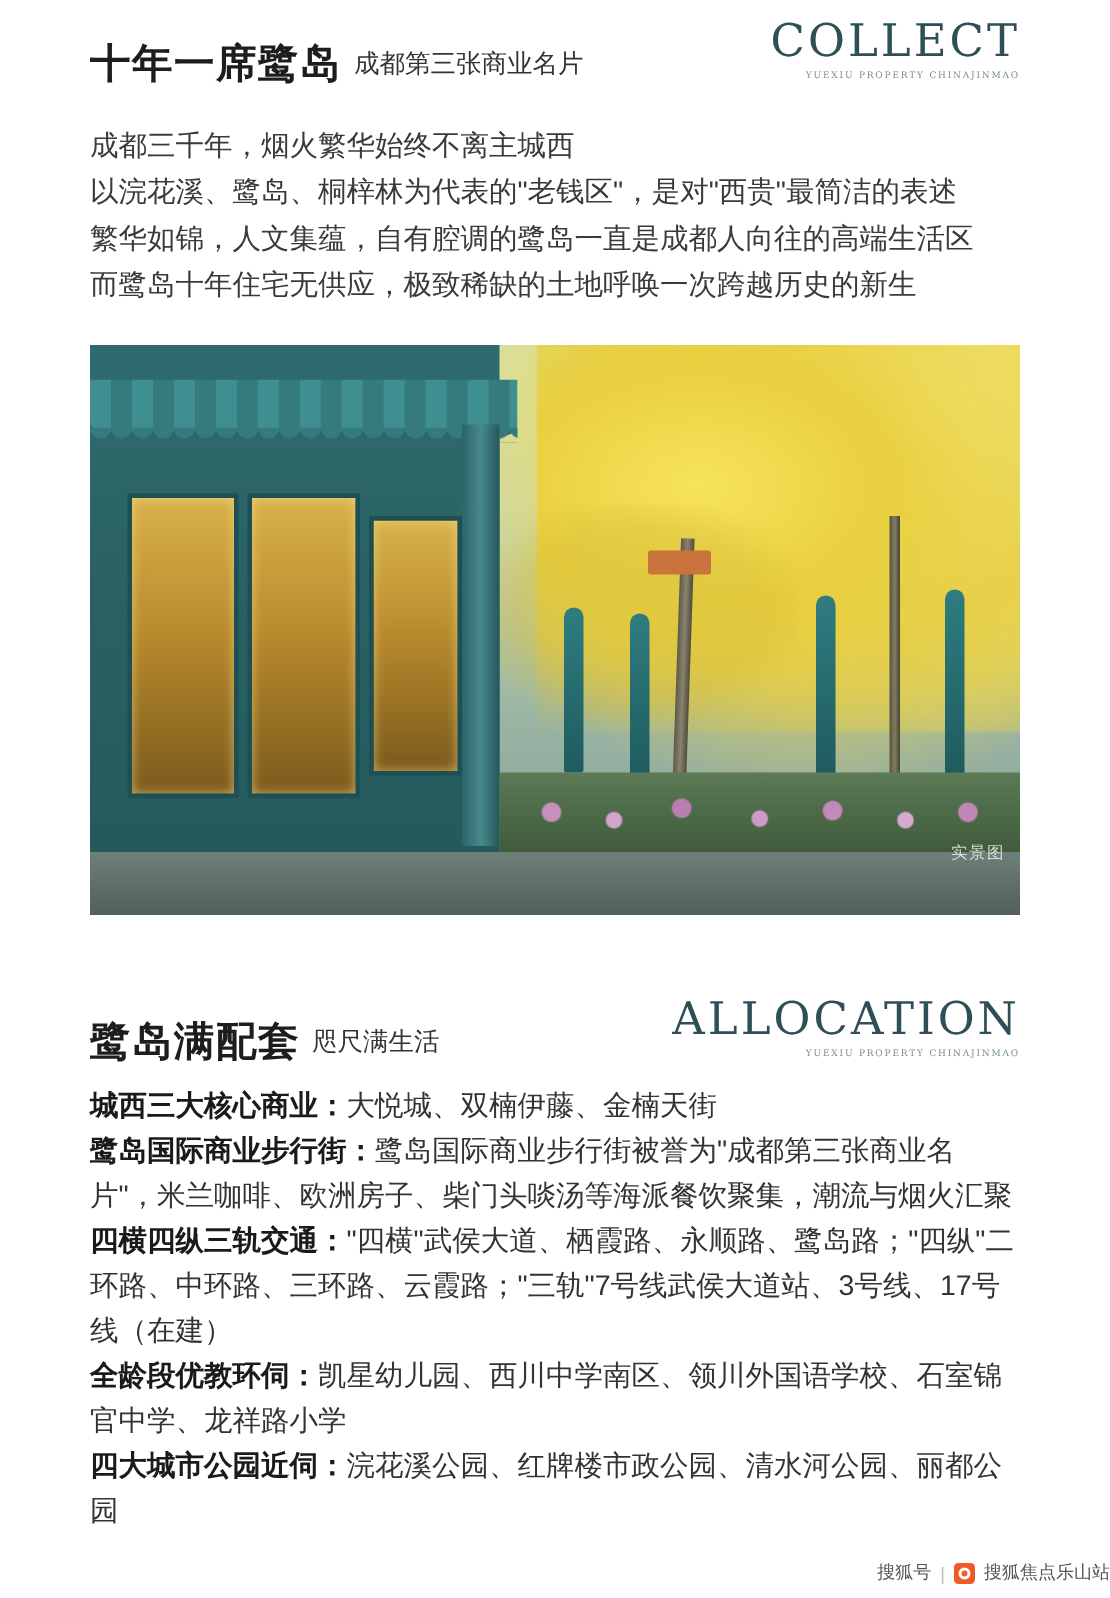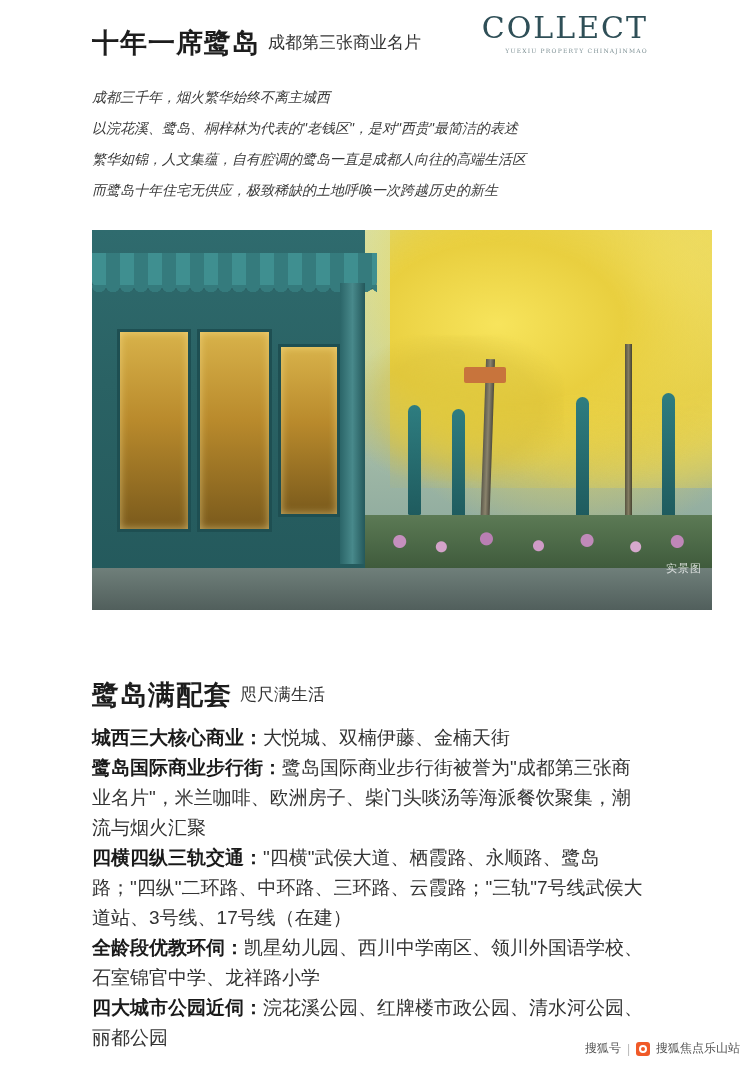--- a/index.html
+++ b/index.html
@@ -13,21 +13,21 @@
     font-family: "Liberation Sans", sans-serif;
     color: #2b2b2b;
     position: relative;
     overflow: hidden;
   }
   .page {
     width: 740px;
     height: 1065px;
     position: relative;
     box-sizing: border-box;
-    padding: 0 92px;
+    padding: 0 60px;
   }
 
   
   .sec-head {
     position: relative;
     display: flex;
     align-items: flex-end;
     height: 56px;
   }
   .sec-head .cn-main {
@@ -72,24 +72,23 @@
     right: 0;
     bottom: 8px;
     height: 1px;
     background: #cfcfcf;
     z-index: -1;
   }
 
   
   .intro {
     margin-top: 26px;
-    font-size: 14px;
+    font-size: 19px;
     line-height: 31px;
     color: #3a3a3a;
-    font-style: italic;
   }
   .intro div { white-space: nowrap; }
 
   
   .photo {
     margin-top: 24px;
     width: 620px;
     height: 380px;
     position: relative;
     overflow: hidden;
@@ -308,20 +307,24 @@
     <div class="ph-person p2"></div>
     <div class="ph-flowers"></div>
     <div class="ph-ground"></div>
     <div class="ph-watermark">实景图</div>
   </div>
 
   <div class="sec-head" style="margin-top:42px;">
     <span class="rule"></span>
     <span class="cn-main">鹭岛满配套</span>
     <span class="cn-sub">咫尺满生活</span>
+    <span class="en-wrap">
+      <div class="en-main">ALLOCATION</div>
+      <div class="en-sub">YUEXIU PROPERTY CHINAJINMAO</div>
+    </span>
   </div>
 
   <div class="bullets">
     <p>
       <b>城西三大核心商业：</b><span>大悦城、双楠伊藤、金楠天街</span>
     </p>
     <p>
       <b>鹭岛国际商业步行街：</b><span>鹭岛国际商业步行街被誉为"成都第三张商业名片"，米兰咖啡、欧洲房子、柴门头啖汤等海派餐饮聚集，潮流与烟火汇聚</span>
     </p>
     <p>

